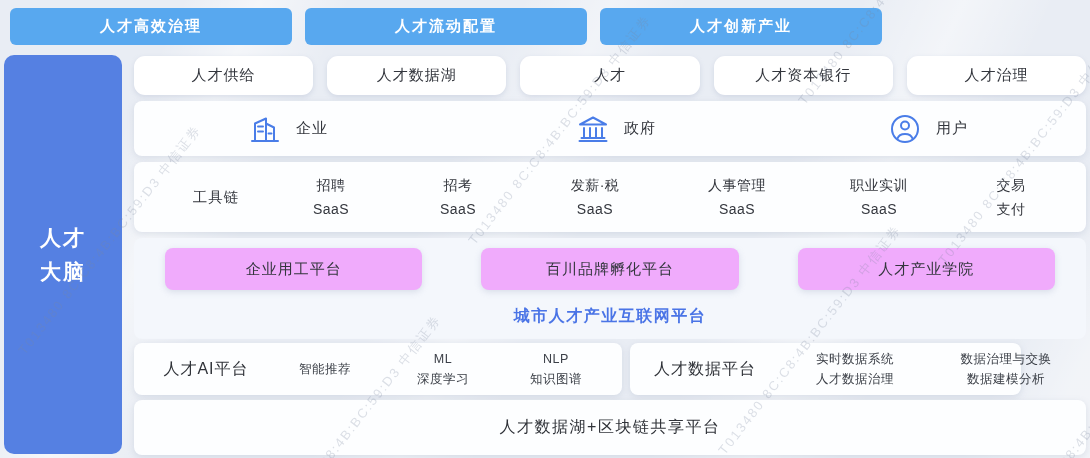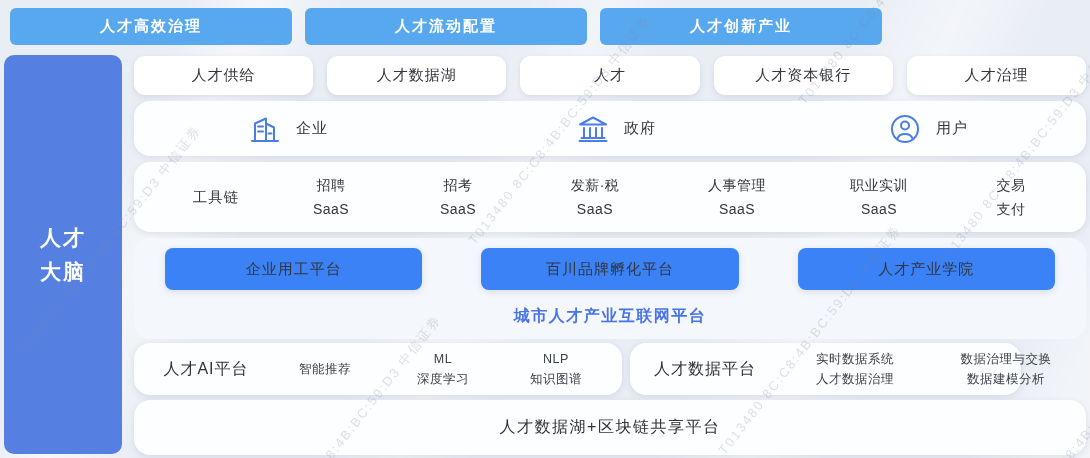--- a/index.html
+++ b/index.html
@@ -15,42 +15,42 @@
       color:rgba(122,136,158,.26);transform:translate(-50%,-50%) rotate(-52deg);pointer-events:none;}
   
   .tabs{position:absolute;left:10px;top:8px;width:872px;display:flex;gap:13px;z-index:2;}
   .tab{flex:1;height:37px;background:#58a8ef;border:none;border-radius:6px;color:#fff;
        font-size:15px;font-weight:bold;letter-spacing:2px;font-family:inherit;}
   
   .sidebar{position:absolute;left:4px;top:55px;width:118px;height:399px;background:#5580e2;
        border-radius:10px;z-index:2;display:flex;align-items:center;justify-content:center;}
   .sidebar .txt{color:#fff;font-size:21px;font-weight:600;line-height:34px;letter-spacing:2px;text-align:left;}
   
-  .panel{position:absolute;z-index:2;background:#fdfeff;border-radius:16px;
+  .panel{position:absolute;z-index:2;background:#fdfeff;border-radius:8px;
        box-shadow:0 2px 6px rgba(151,163,189,.25);}
   
   .rowA{position:absolute;left:134px;top:56px;width:952px;display:flex;gap:14px;z-index:2;}
   .cardA{flex:1;height:39px;background:#fff;border-radius:11px;box-shadow:0 2px 5px rgba(151,163,189,.28);
        display:flex;align-items:center;justify-content:center;font-size:15px;color:#33363d;letter-spacing:1px;}
   
   .rowB{left:134px;top:101px;width:952px;height:55px;}
   .actor{position:absolute;top:0;height:55px;display:flex;align-items:center;gap:13px;}
   .actor .lbl{font-size:15px;color:#33363d;letter-spacing:1px;}
   .actor svg{display:block;}
   .ic{stroke:#4a7de8;fill:none;stroke-width:2;stroke-linecap:round;stroke-linejoin:round;}
   
   .rowC{left:134px;top:162px;width:952px;height:70px;}
   .toolLabel{position:absolute;left:82px;top:50%;transform:translate(-50%,-50%);
        font-size:14.5px;color:#33363d;letter-spacing:1px;}
   .tcol{position:absolute;top:50%;transform:translate(-50%,-50%);text-align:center;
        font-size:14px;color:#33363d;line-height:24px;letter-spacing:.5px;}
   
   .rowD{left:134px;top:238px;width:952px;height:101px;background:#f4f7fc;box-shadow:none;}
   .rowD-boxes{position:absolute;left:31px;right:31px;top:10px;display:flex;gap:59px;}
-  .cardD{flex:1;height:42px;background:#3b82f6;border-radius:8px;box-shadow:0 2px 6px rgba(151,163,189,.3);
+  .cardD{flex:1;height:42px;background:#f0abfc;border-radius:8px;box-shadow:0 2px 6px rgba(151,163,189,.3);
        display:flex;align-items:center;justify-content:center;font-size:15px;color:#33363d;letter-spacing:1px;}
   .rowD-title{position:absolute;left:0;right:0;top:68px;text-align:center;color:#4a74e6;
        font-size:16px;font-weight:bold;letter-spacing:1.5px;}
   
   .rowEL{left:134px;top:343px;width:488px;height:52px;}
   .rowER{left:630px;top:343px;width:391px;height:52px;}
   .ptitle{position:absolute;top:50%;transform:translate(-50%,-50%);font-size:16px;color:#2f3238;
        font-weight:400;white-space:nowrap;letter-spacing:1px;}
   .subcol{position:absolute;top:50%;transform:translate(-50%,-50%);text-align:center;
        font-size:12.5px;color:#3c4048;line-height:20px;white-space:nowrap;letter-spacing:.5px;}

